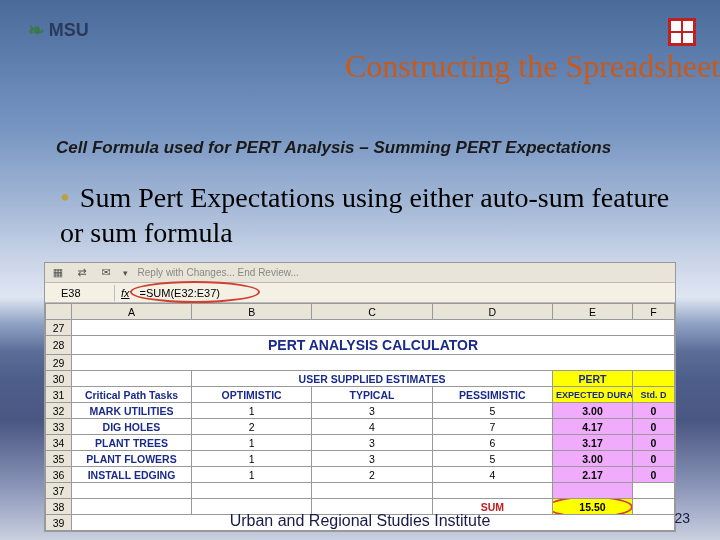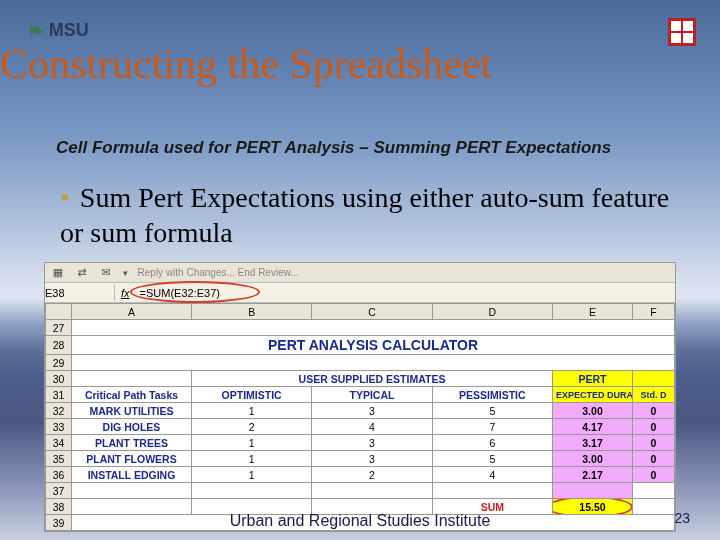--- a/index.html
+++ b/index.html
@@ -19,23 +19,23 @@
     display: flex; align-items: center; gap: 4px;
   }
   .logo-msu .leaf { color: #3a7a4a; font-size: 20px; }
   .logo-red {
     position: absolute; top: 18px; right: 24px;
     width: 28px; height: 28px; background: #c02020;
     display: grid; grid-template: 1fr 1fr / 1fr 1fr; gap: 2px; padding: 3px;
   }
   .logo-red div { background: #fff; }
   .title {
-    position: absolute; top: 40px; left: 0; width: 100%;
-    text-align: left; font-family: Georgia, 'Times New Roman', serif;
-    font-size: 42px; color: #c85a1a; font-weight: 400;
+    position: absolute; top: 48px; left: 0; width: 100%;
+    text-align: right; font-family: Georgia, 'Times New Roman', serif;
+    font-size: 32px; color: #c85a1a; font-weight: 400;
   }
   .subtitle {
     position: absolute; top: 138px; left: 56px; right: 40px;
     font-family: Liberation Sans, sans-serif; font-style: italic; font-weight: bold;
     font-size: 17px; color: #1a1a1a;
   }
   .bullet-block {
     position: absolute; top: 180px; left: 60px; right: 40px;
     font-family: Georgia, serif; font-size: 28px; color: #000;
     line-height: 1.25;
@@ -51,21 +51,21 @@
     background: #e8e4d8; padding: 3px 6px; display: flex; align-items: center;
     gap: 10px; border-bottom: 1px solid #bbb; height: 20px; color: #555;
   }
   .toolbar .icon { width: 14px; height: 14px; display: inline-flex; align-items: center; justify-content: center; font-size: 11px; }
   .toolbar .arrow { font-size: 9px; color: #555; }
   .tb-text { color: #888; font-size: 10px; }
   .formulabar {
     background: #f4f0e4; display: flex; align-items: center;
     border-bottom: 1px solid #bbb; height: 20px;
   }
-  .namebox { width: 70px; padding: 2px 0; border-right: 1px solid #bbb; font-size: 11px; }
+  .namebox { width: 70px; padding: 2px 16px; border-right: 1px solid #bbb; font-size: 11px; }
   .fx { padding: 0 6px; font-style: italic; font-size: 11px; text-decoration: underline; }
   .formula-val { padding: 2px 4px; position: relative; }
   .red-oval {
     position: absolute; border: 2px solid #d04030; border-radius: 50%;
     pointer-events: none;
   }
   .oval-formula { top: -4px; left: -6px; width: 130px; height: 22px; }
 
   table.sheet { width: 100%; border-collapse: collapse; table-layout: fixed; }
   .sheet th, .sheet td {

